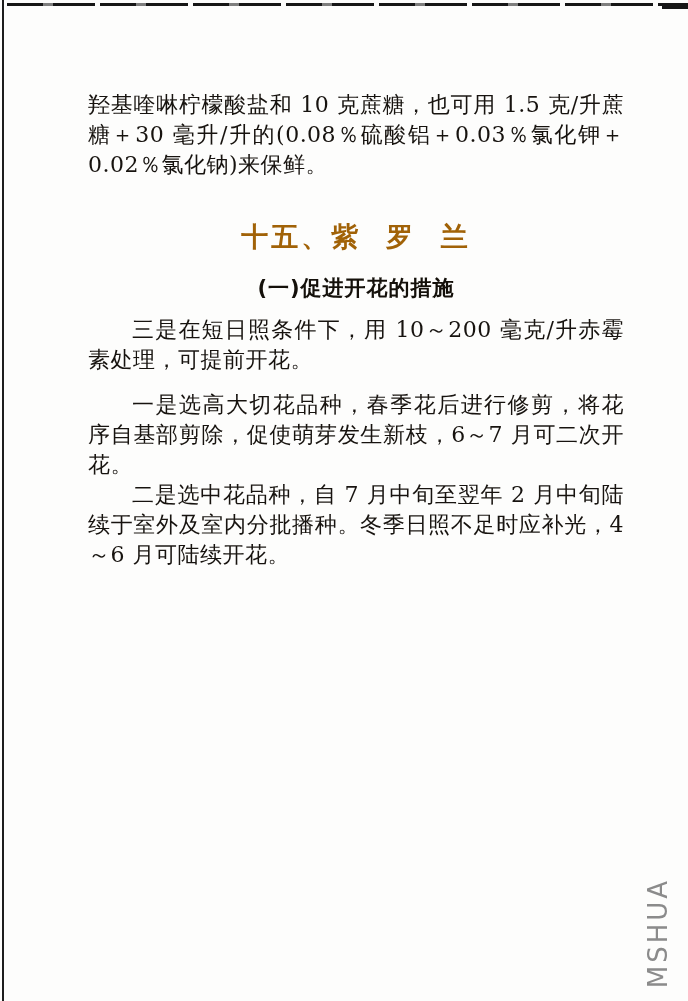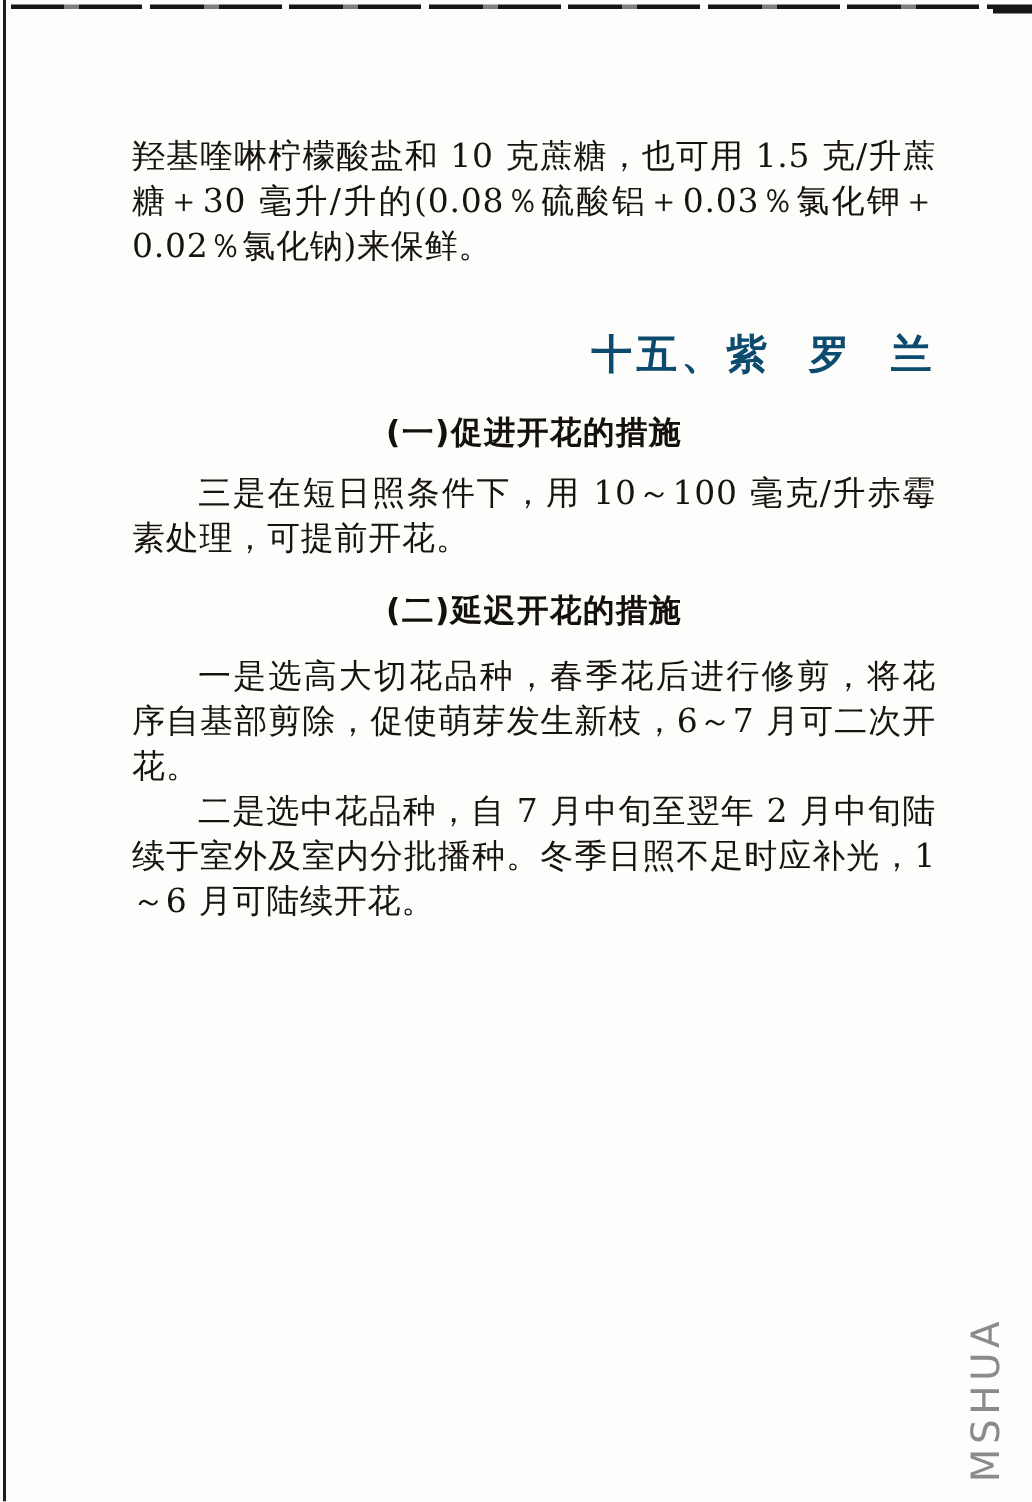--- a/index.html
+++ b/index.html
@@ -58,29 +58,29 @@
   }
   .content p {
     margin: 0;
     text-indent: 2em;
   }
   p.continued {
     text-indent: 0;
   }
   .chapter-title {
     margin: 40px 0 0 0;
-    text-align: right;
+    text-align: center;
     font-size: 27px;
     line-height: 34px;
     font-weight: bold;
     letter-spacing: 3px;
     white-space: pre;
     text-indent: 0 !important;
     font-family: "DejaVu Sans", "Liberation Sans", sans-serif;
-    color: #0c4a6e;
+    color: #a16207;
   }
   .intro { margin-top: 24px !important; }
   .section-heading {
     margin: 12px;
     text-align: center;
     font-size: 21px;
     line-height: 30px;
     font-weight: bold;
     letter-spacing: 1px;
     text-indent: 0 !important;
@@ -118,23 +118,22 @@
 
   <p class="continued">羟基喹啉柠檬酸盐和 10 克蔗糖，也可用 1.5 克/升蔗糖＋30 毫升/升的(0.08％硫酸铝＋0.03％氯化钾＋0.02％氯化钠)来保鲜。</p>
 
   <h1 class="chapter-title">十五、紫  罗  兰</h1>
 
 
   <h2 class="section-heading heading-1">(一)促进开花的措施</h2>
 
 
 
-  <p>三是在短日照条件下，用 10～100 毫克/升赤霉素处理，可提前开花。</p>
+  <p>三是在短日照条件下，用 10～200 毫克/升赤霉素处理，可提前开花。</p>
 
-  <h2 class="section-heading heading-2">(二)延迟开花的措施</h2>
 
   <p class="first-after-heading-2">一是选高大切花品种，春季花后进行修剪，将花序自基部剪除，促使萌芽发生新枝，6～7 月可二次开花。</p>
 
-  <p>二是选中花品种，自 7 月中旬至翌年 2 月中旬陆续于室外及室内分批播种。冬季日照不足时应补光，1～6 月可陆续开花。</p>
+  <p>二是选中花品种，自 7 月中旬至翌年 2 月中旬陆续于室外及室内分批播种。冬季日照不足时应补光，4～6 月可陆续开花。</p>
 
 </div>
 
 <div class="watermark">MSHUA</div>
 
 </body></html>

